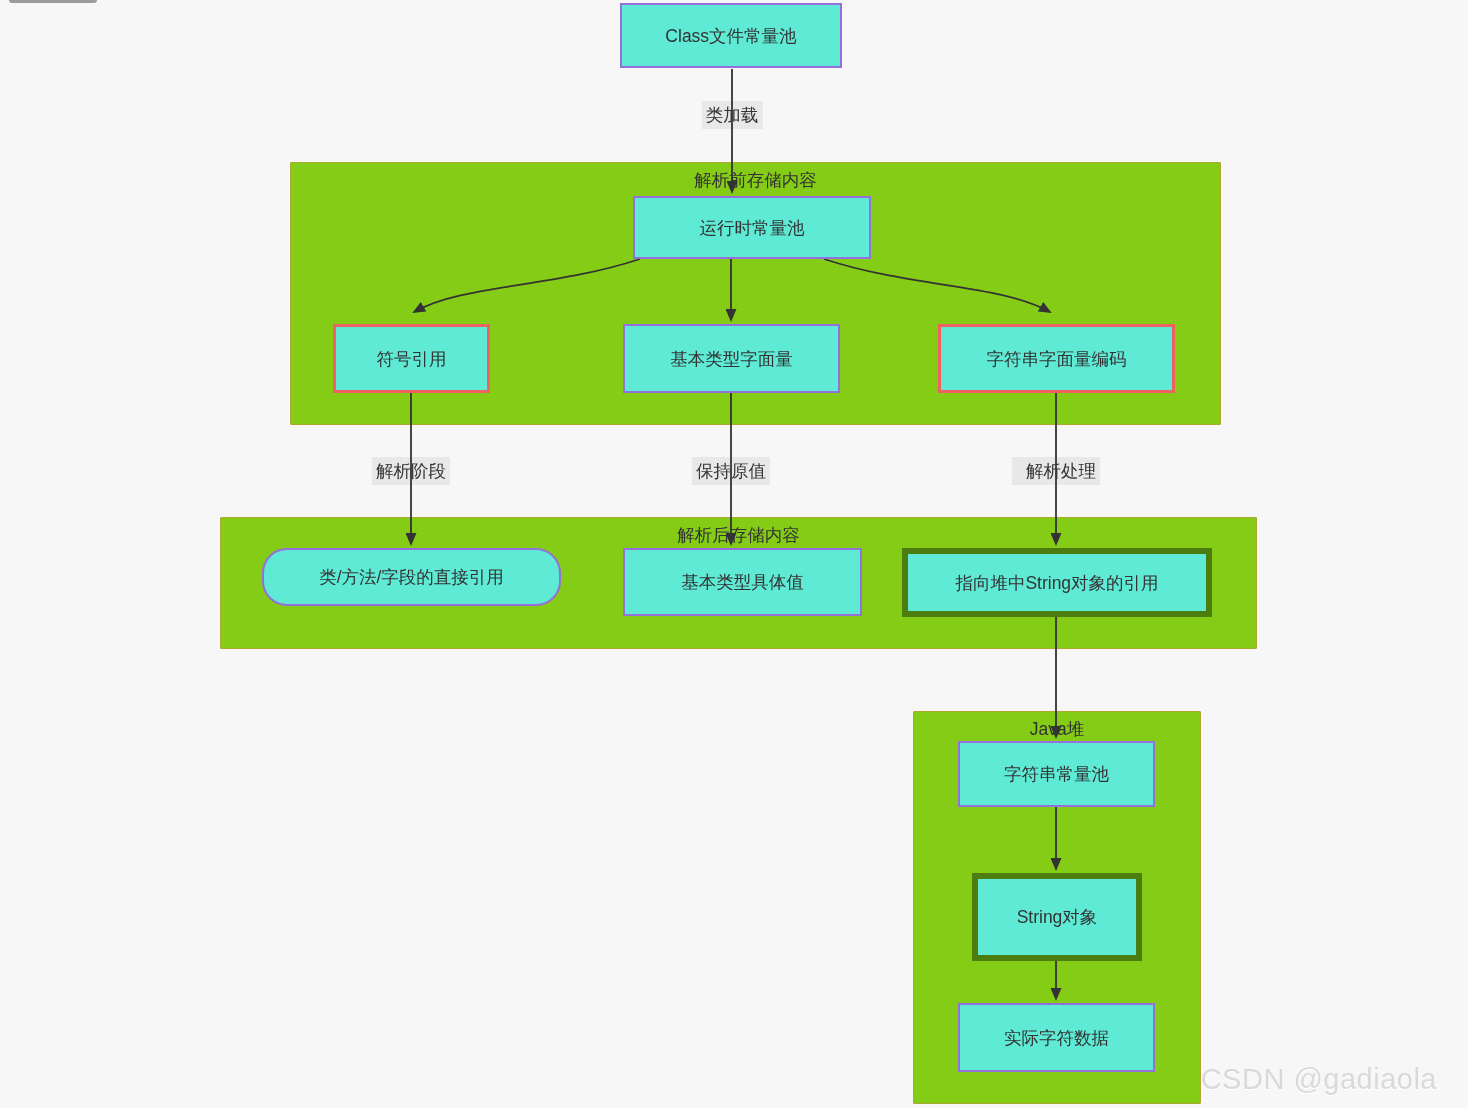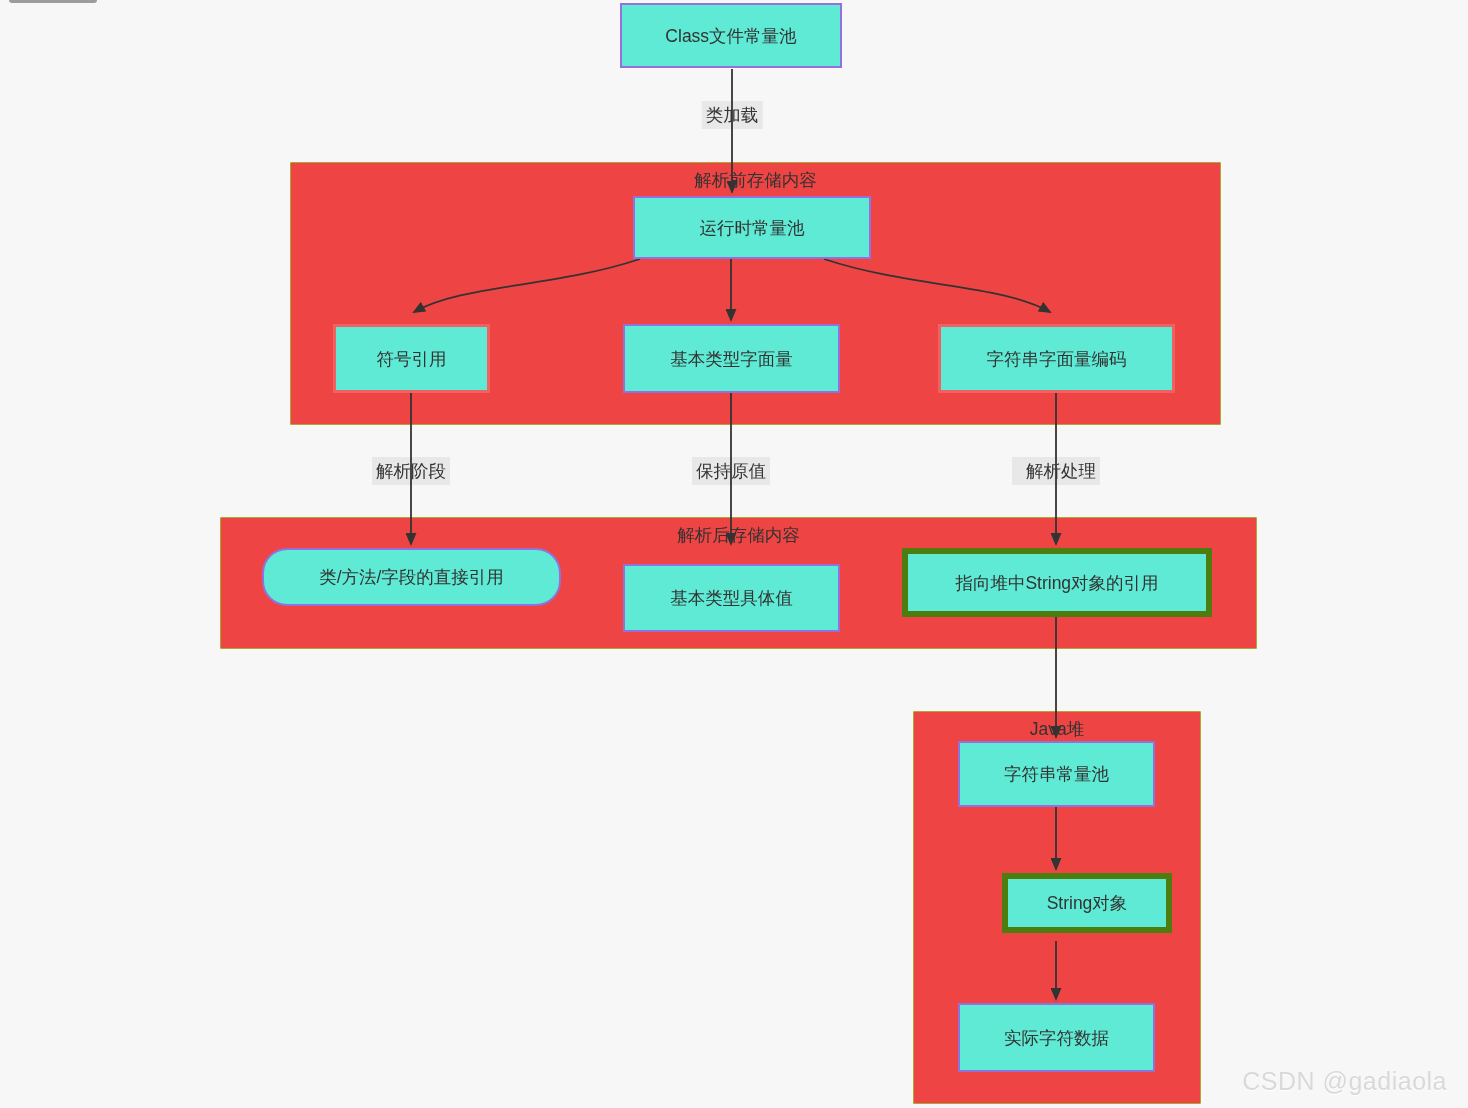--- a/index.html
+++ b/index.html
@@ -8,21 +8,21 @@
     background:#f7f7f7;
     font-family:"Liberation Sans","DejaVu Sans",sans-serif;
     position:relative;overflow:hidden;
     color:#333;
   }
   .canvas{position:absolute;inset:0;width:1468px;height:1108px;}
 
   
   .subgraph{
     position:absolute;
-    background:#ef4444;
+    background:#84cc16;
     border:1.5px solid #aaaa33;
     border-radius:1px;
     z-index:1;
   }
   .subgraph-label{
     position:absolute;top:5px;left:0;right:0;
     text-align:center;
     font-size:17.5px;font-weight:500;color:#333;
   }
 
@@ -48,22 +48,22 @@
     display:flex;align-items:center;justify-content:center;
     font-size:17.5px;color:#333;
     text-align:center;
     white-space:nowrap;
   }
   .node.red{border:3px solid #f0625f;}
   .node.green{border:6px solid #4d7c0f;}
 
   
   .watermark{
-    position:absolute;right:21px;bottom:12px;z-index:5;
-    font-size:25px;color:#d9d9d9;
+    position:absolute;right:31px;bottom:12px;z-index:5;
+    font-size:29px;color:#d9d9d9;
     letter-spacing:.5px;
     text-shadow:0 1px 0 #ffffff;
   }
 
   
   .top-sliver{
     position:absolute;left:9px;top:0;z-index:5;
     width:88px;height:3px;
     background:#7d7d7d;opacity:.75;
     border-radius:0 0 3px 3px;
@@ -130,33 +130,33 @@
   </div>
 
   <div class="node red" style="left:938px;top:324px;width:237px;height:69px;">
     <span>字符串字面量编码</span>
   </div>
 
   <div class="node" style="left:262px;top:548px;width:299px;height:58px;border-radius:25px;">
     <span>类/方法/字段的直接引用</span>
   </div>
 
-  <div class="node" style="left:623px;top:548px;width:217px;height:68px;margin-top:16px;">
+  <div class="node" style="left:623px;top:548px;width:239px;height:68px;">
     <span>基本类型具体值</span>
   </div>
 
   <div class="node green" style="left:902px;top:548px;width:310px;height:69px;">
     <span>指向堆中String对象的引用</span>
   </div>
 
   <div class="node" style="left:958px;top:741px;width:197px;height:66px;">
     <span>字符串常量池</span>
   </div>
 
-  <div class="node green" style="left:972px;top:873px;width:170px;height:60px;margin-left:30px;">
+  <div class="node green" style="left:972px;top:873px;width:170px;height:88px;">
     <span>String对象</span>
   </div>
 
   <div class="node" style="left:958px;top:1003px;width:197px;height:69px;">
     <span>实际字符数据</span>
   </div>
 
   <div class="watermark">CSDN @gadiaola</div>
 
 </div>

